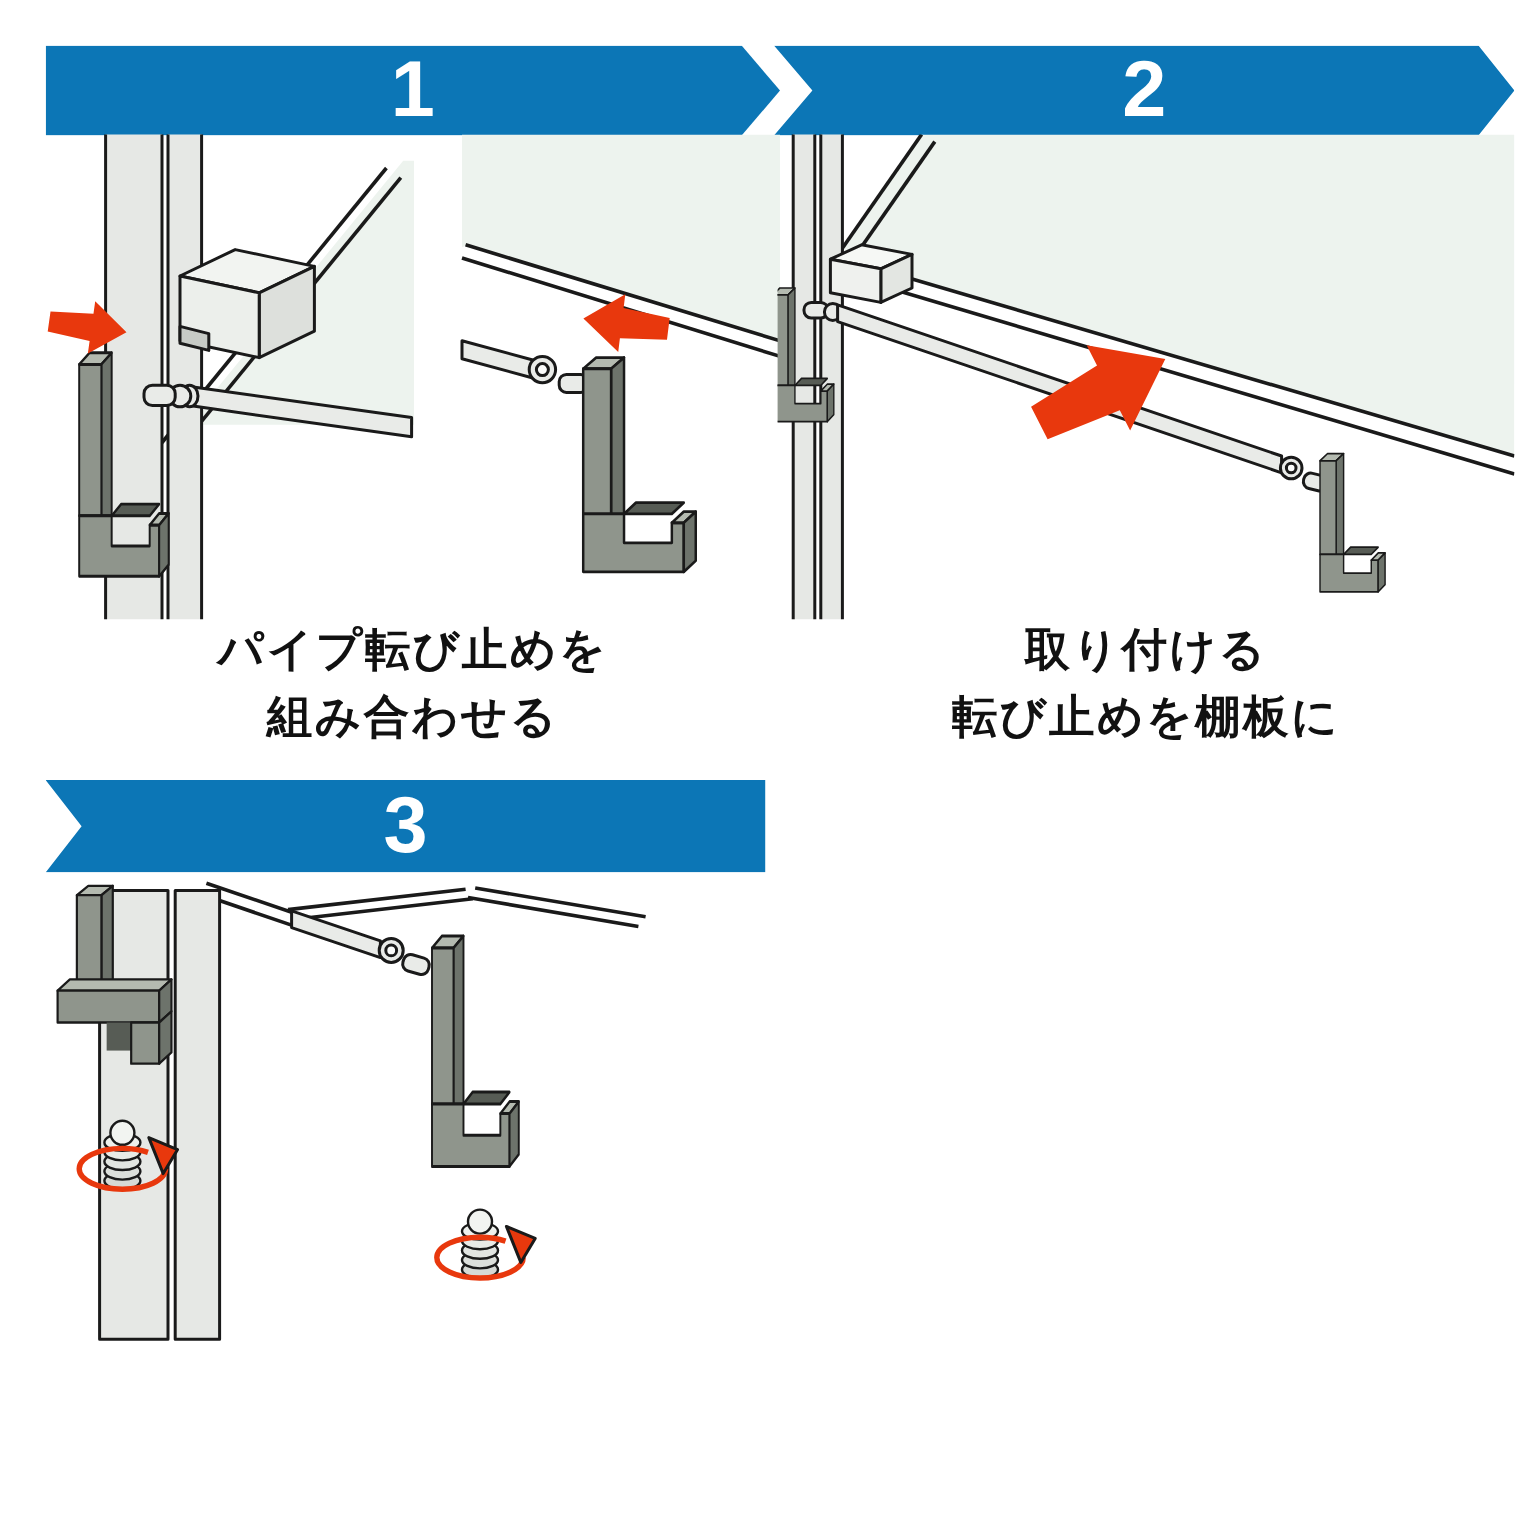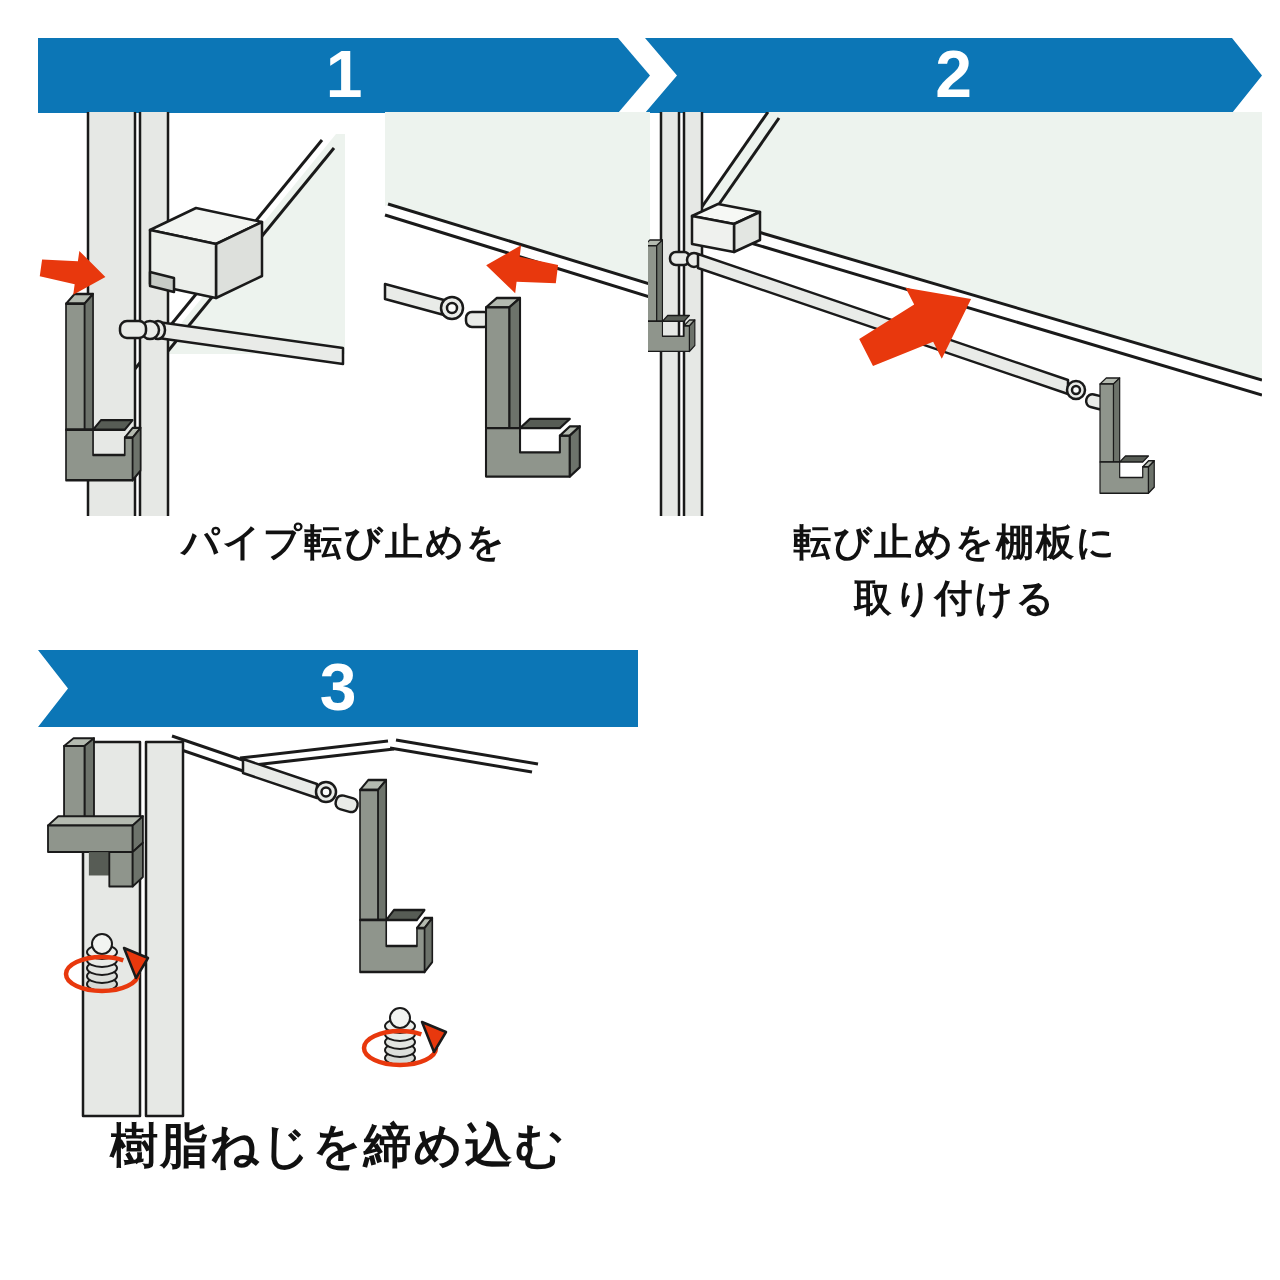--- a/index.html
+++ b/index.html
@@ -205,22 +205,20 @@
         <use href="#screw" transform="translate(362,284)"></use>
       </g>
       <g>
         <use href="#rotArrow" transform="translate(362,290)"></use>
       </g>
     </g>
   </svg>
 
   <div class="cap" id="cap1">
     <div>パイプ転び止めを</div>
+    <div>組み合わせる</div>
   </div>
   <div class="cap" id="cap2">
+    <div>取り付ける</div>
     <div>転び止めを棚板に</div>
-    <div>取り付ける</div>
-  </div>
-  <div class="cap" id="cap3">
-    <div>樹脂ねじを締め込む</div>
   </div>
 
 </div>
 
 </body></html>

